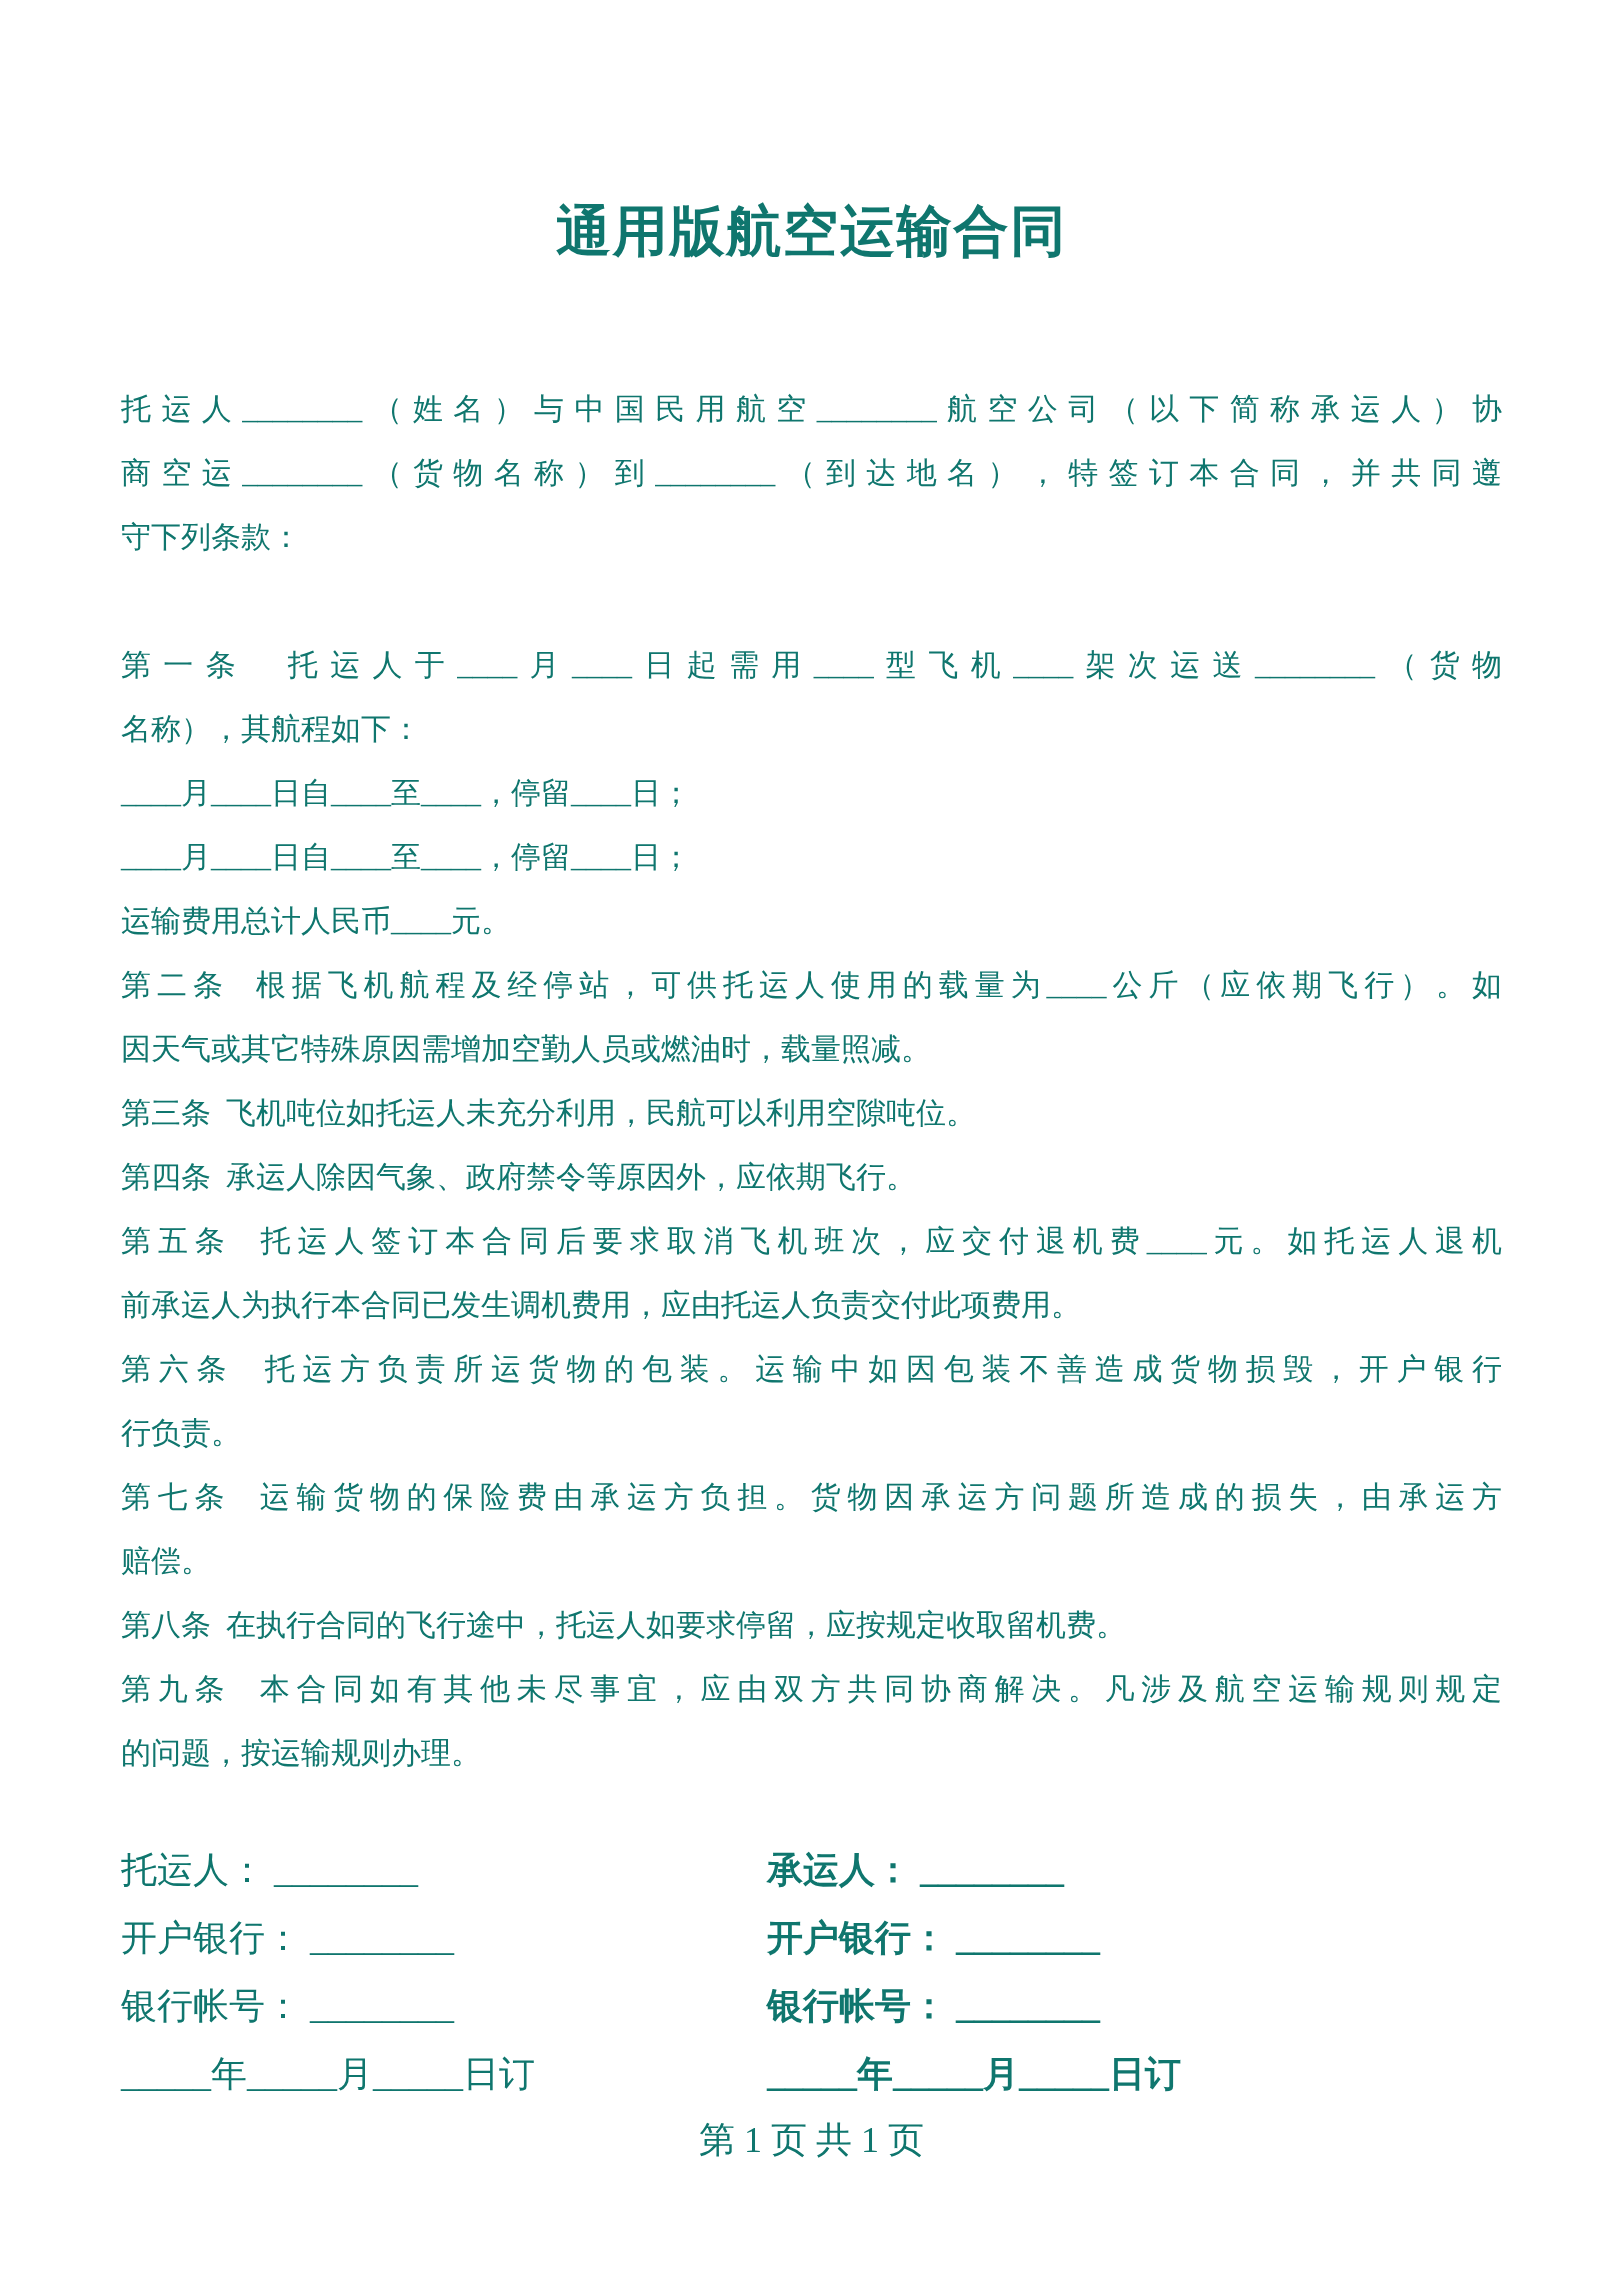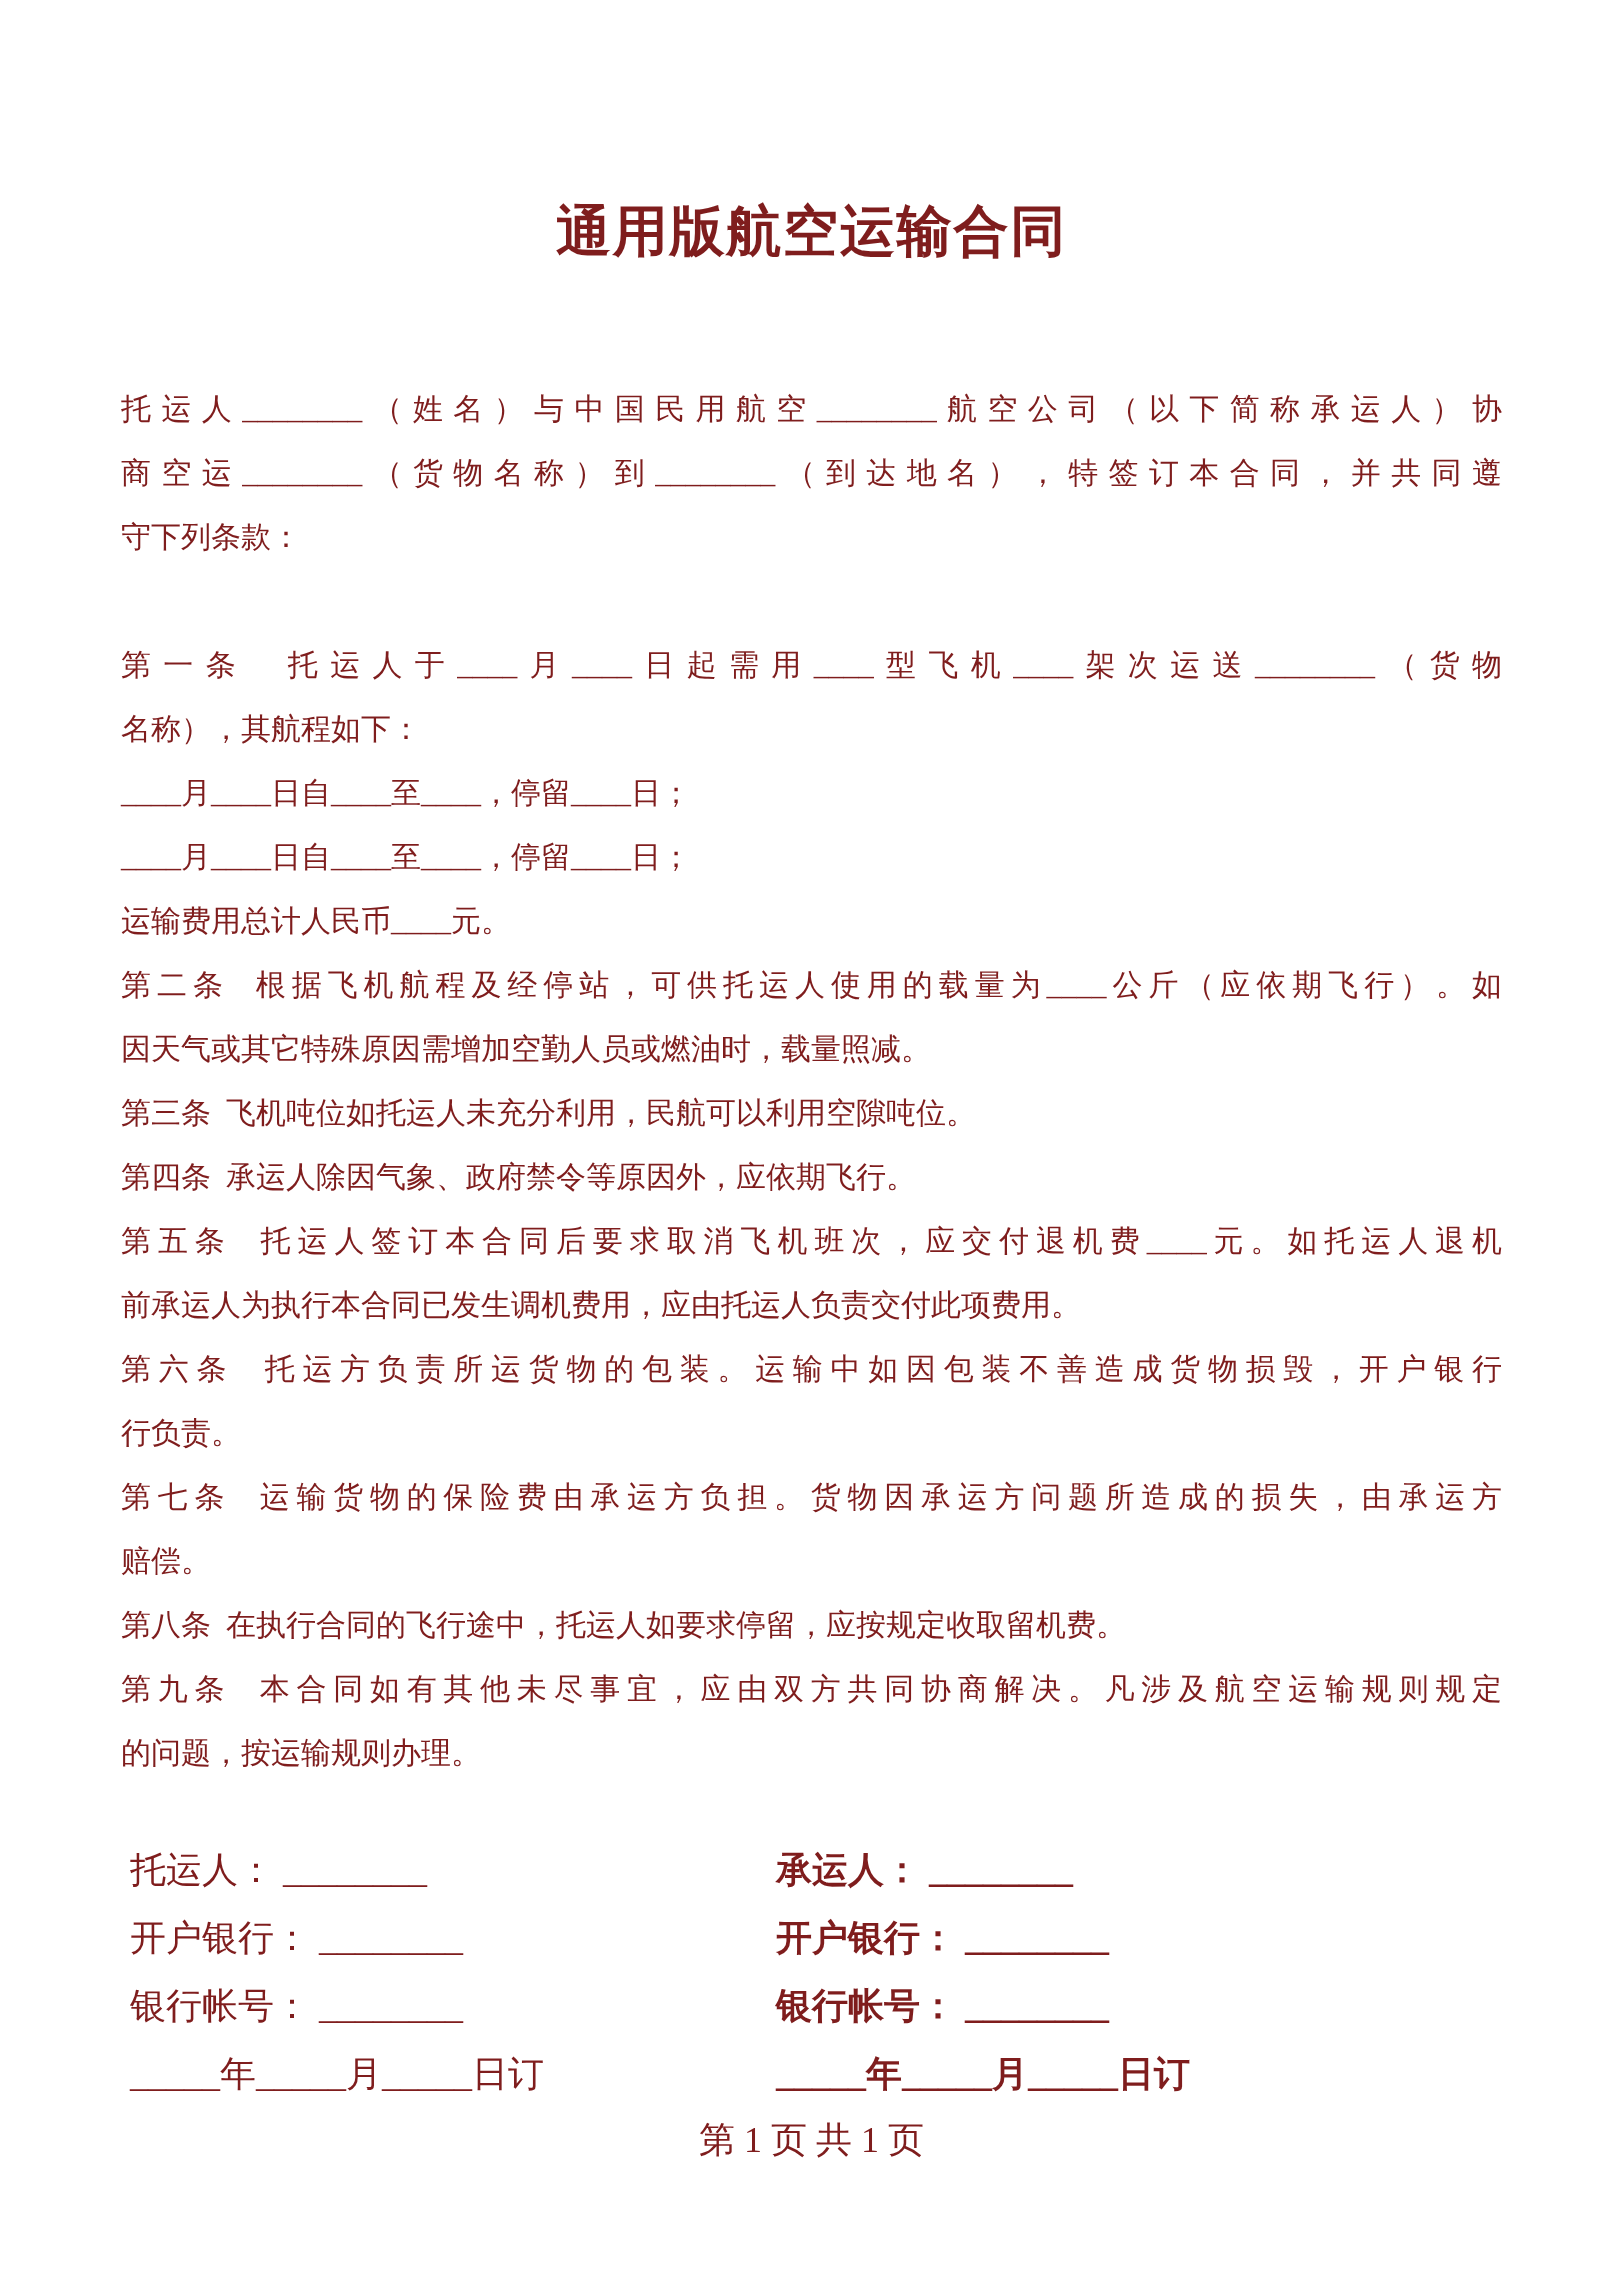--- a/index.html
+++ b/index.html
@@ -1,21 +1,21 @@
 <!DOCTYPE html>
 <html lang="zh" style="font-size:14.5px"><head>
 <meta charset="utf-8">
 <style>
   html, body { margin: 0; padding: 0; background: #ffffff; }
   .page {
     position: relative;
     width: 1623px;
     height: 2294px;
     background: #ffffff;
-    color: #7f1d1d;
+    color: #0f766e;
     font-family: "Liberation Serif", "DejaVu Serif", serif;
     overflow: hidden;
   }
   .doc-title {
     position: absolute;
     top: 200px;
     left: 0;
     width: 100%;
     text-align: center;
     font-size: 55px;
@@ -42,21 +42,21 @@
   }
   .spacer { height: 64px; }
   .sig-block {
     position: absolute;
     top: 1836px;
     left: 121px;
     width: 1381px;
     font-size: 36px;
     line-height: 68px;
   }
-  .sig-row { display: flex; margin-left: 9px; }
+  .sig-row { display: flex; }
   .sig-left  { width: 646px; white-space: pre-wrap; }
   .sig-right { flex: 1; white-space: pre-wrap; font-weight: bold; }
   .page-footer {
     position: absolute;
     top: 2124px;
     left: 0;
     width: 100%;
     text-align: center;
     font-size: 36px;
     line-height: 33px;

